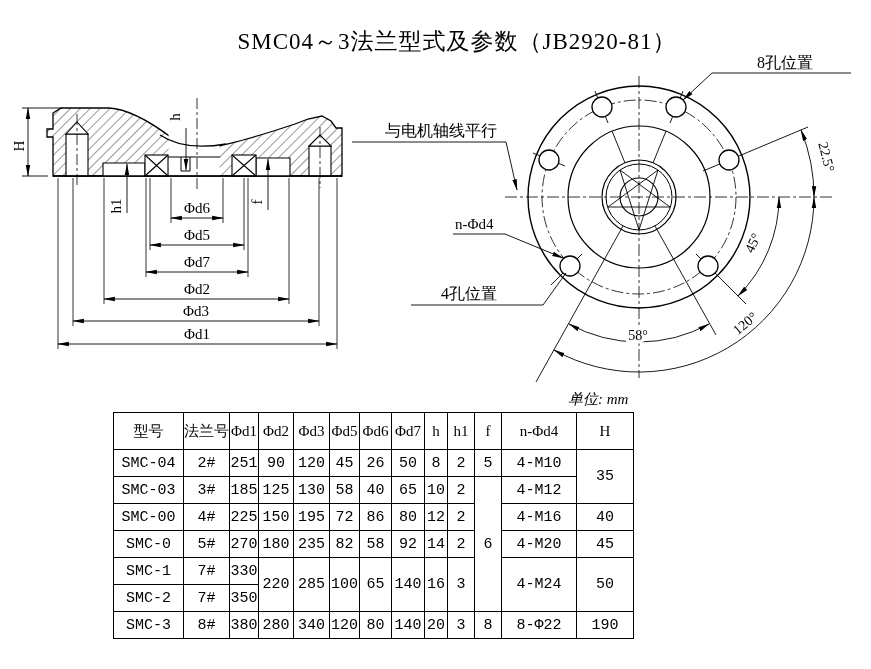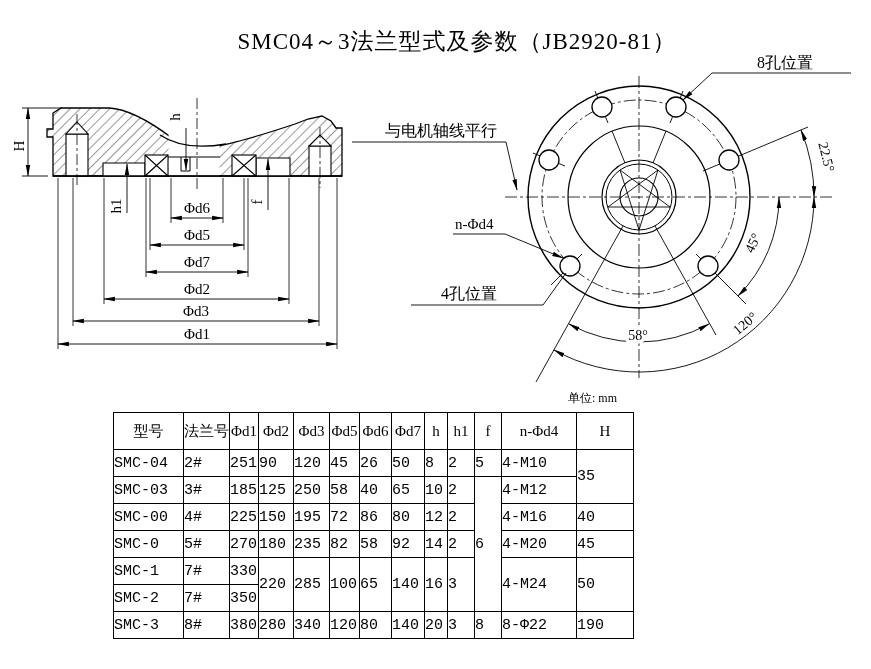--- a/index.html
+++ b/index.html
@@ -1,27 +1,27 @@
 <!DOCTYPE html>
 <html><head>
 <meta charset="utf-8">
 <style>
   html,body{margin:0;padding:0;background:#e8e8e8;}
   .canvas{position:relative;width:871px;height:669px;background:#ffffff;margin:0 auto;overflow:hidden;
           font-family:"Liberation Serif","DejaVu Serif",serif;color:#000;}
   .title{position:absolute;left:0;top:26px;width:866px;text-align:center;font-size:23px;
          letter-spacing:1px;white-space:nowrap;margin-left:24px;}
-  .unit-label{position:absolute;left:568px;top:390px;font-size:12px;}
+  .unit-label{position:absolute;left:568px;top:390px;font-size:15px;font-style:italic;}
   svg{position:absolute;left:0;top:0;}
   svg text{font-family:"Liberation Serif","DejaVu Serif",serif;fill:#000;}
   .dimtxt{font-size:15px;}
   .angtxt{font-size:14px;paint-order:stroke;stroke:#fff;stroke-width:7px;stroke-linejoin:round;}
   .cjk{font-size:16px;}
   table.params{position:absolute;left:113px;top:412px;border-collapse:collapse;table-layout:fixed;
-               font-size:15px;}
+               font-size:15px;text-align:center;}
   table.params th,table.params td{border:1.5px solid #000;padding:0;font-weight:normal;
                white-space:nowrap;overflow:hidden;}
   table.params thead tr{height:37px;}
   table.params tbody tr{height:27px;font-family:Liberation Mono, monospace;}
 </style>
 </head>
 <body>
 
 <div class="canvas">
 
@@ -235,21 +235,21 @@
         <td>2</td>
         <td>5</td>
         <td>4-M10</td>
         <td rowspan="2">35</td>
       </tr>
       <tr>
         <td>SMC-03</td>
         <td>3#</td>
         <td>185</td>
         <td>125</td>
-        <td>250</td>
+        <td>130</td>
         <td>58</td>
         <td>40</td>
         <td>65</td>
         <td>10</td>
         <td>2</td>
         <td rowspan="5">6</td>
         <td>4-M12</td>
       </tr>
       <tr>
         <td>SMC-00</td>

